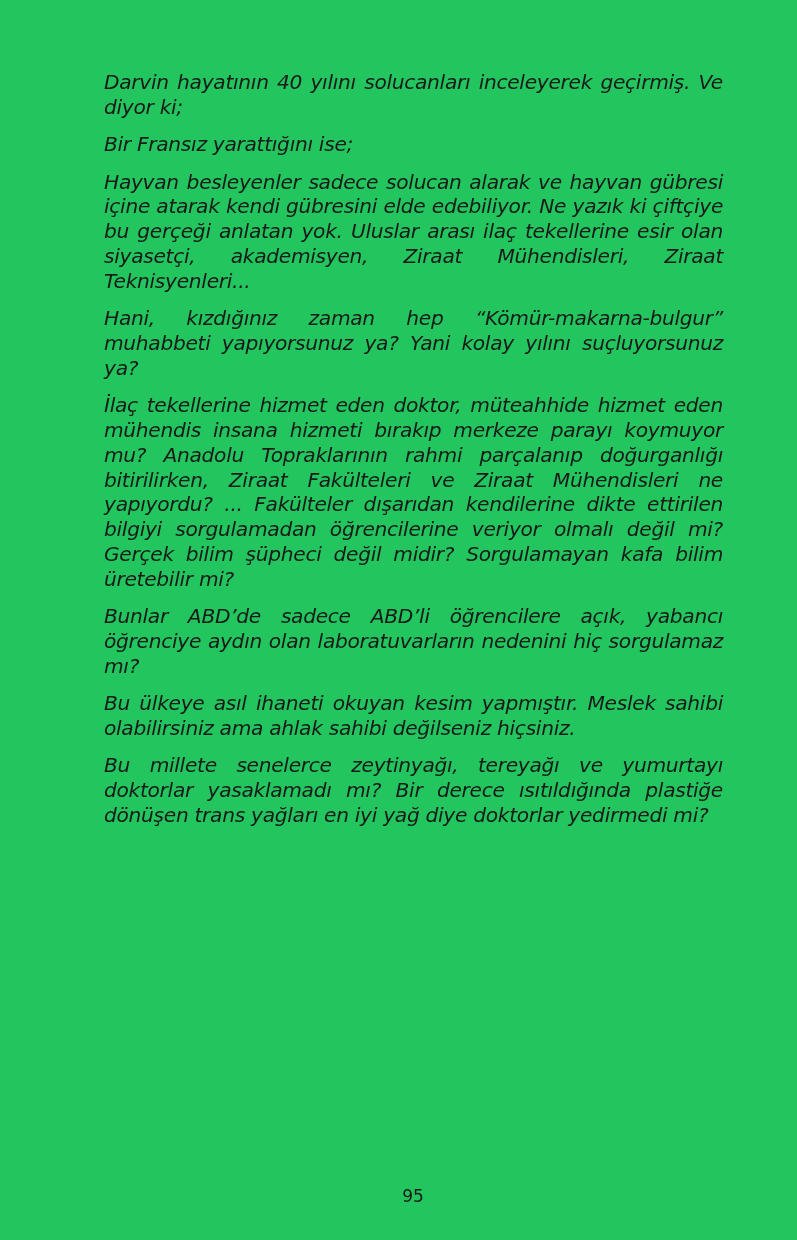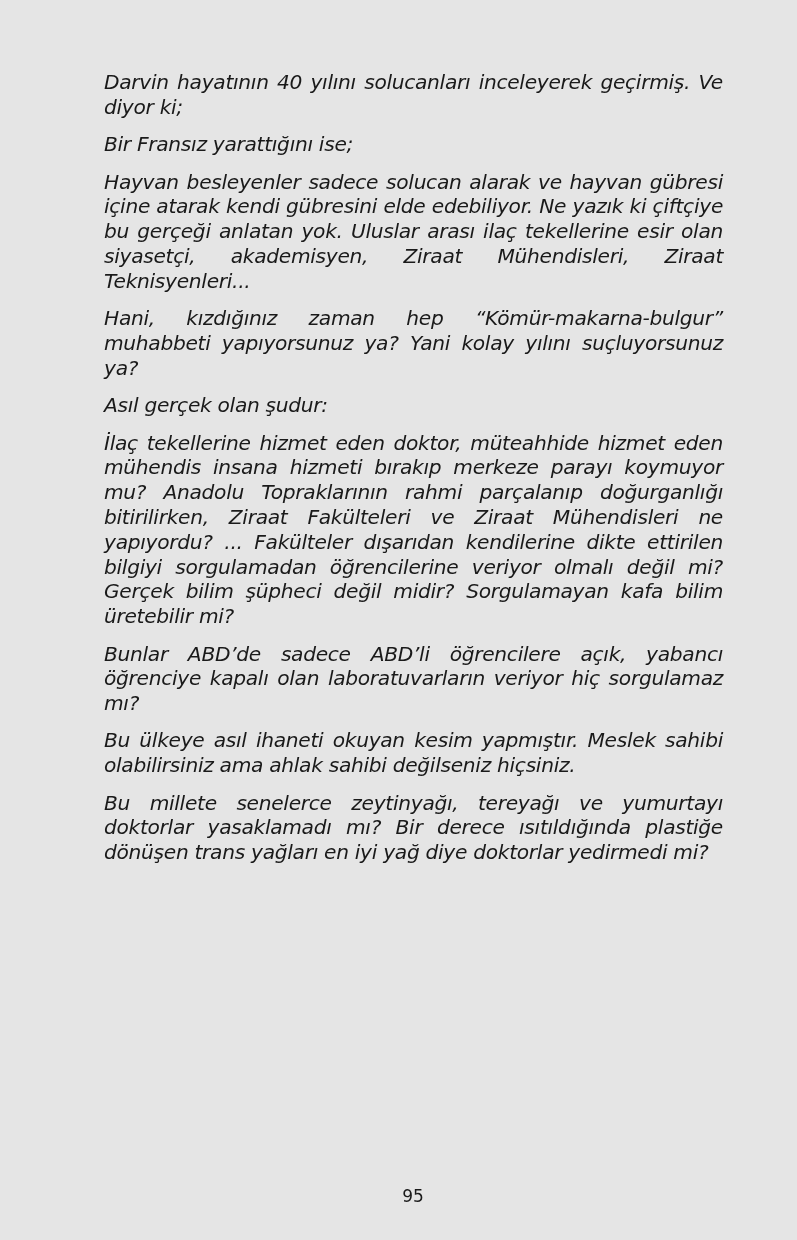--- a/index.html
+++ b/index.html
@@ -12,21 +12,21 @@
       height: 1240px;
       position: relative;
       overflow: hidden;
     }
     .page {
       position: absolute;
       left: 0;
       top: 0;
       width: 797px;
       height: 1240px;
-      background: #e5e5e5;
+      background: #22c55e;
     }
     .text-block {
       position: absolute;
       left: 104px;
       top: 70px;
       width: 619px;
       font-family: "DejaVu Sans", sans-serif;
       font-style: italic;
       font-weight: normal;
       font-size: 20.2px;
@@ -53,20 +53,19 @@
   </style>
 </head>
 <body>
 
 <div class="page">
   <div class="text-block">
     <p class="para">Darvin hayatının 40 yılını solucanları inceleyerek geçirmiş. Ve diyor ki;</p>
     <p class="para">Bir Fransız yarattığını ise;</p>
     <p class="para">Hayvan besleyenler sadece solucan alarak ve hayvan gübresi içine atarak kendi gübresini elde edebiliyor. Ne yazık ki çiftçiye bu gerçeği anlatan yok. Uluslar arası ilaç tekellerine esir olan siyasetçi, akademisyen, Ziraat Mühendisleri, Ziraat Teknisyenleri...</p>
     <p class="para">Hani, kızdığınız zaman hep “Kömür-makarna-bulgur” muhabbeti yapıyorsunuz ya? Yani kolay yılını suçluyorsunuz ya?</p>
-    <p class="para">Asıl gerçek olan şudur:</p>
     <p class="para">İlaç tekellerine hizmet eden doktor, müteahhide hizmet eden mühendis insana hizmeti bırakıp merkeze parayı koymuyor mu? Anadolu Topraklarının rahmi parçalanıp doğurganlığı bitirilirken, Ziraat Fakülteleri ve Ziraat Mühendisleri ne yapıyordu? ... Fakülteler dışarıdan kendilerine dikte ettirilen bilgiyi sorgulamadan öğrencilerine veriyor olmalı değil mi? Gerçek bilim şüpheci değil midir? Sorgulamayan kafa bilim üretebilir mi?</p>
-    <p class="para">Bunlar ABD’de sadece ABD’li öğrencilere açık, yabancı öğrenciye kapalı olan laboratuvarların veriyor hiç sorgulamaz mı?</p>
+    <p class="para">Bunlar ABD’de sadece ABD’li öğrencilere açık, yabancı öğrenciye aydın olan laboratuvarların nedenini hiç sorgulamaz mı?</p>
     <p class="para">Bu ülkeye asıl ihaneti okuyan kesim yapmıştır. Meslek sahibi olabilirsiniz ama ahlak sahibi değilseniz hiçsiniz.</p>
     <p class="para">Bu millete senelerce zeytinyağı, tereyağı ve yumurtayı doktorlar yasaklamadı mı? Bir derece ısıtıldığında plastiğe dönüşen trans yağları en iyi yağ diye doktorlar yedirmedi mi?</p>
   </div>
   <div class="page-number">95</div>
 </div>
 
 </body></html>

